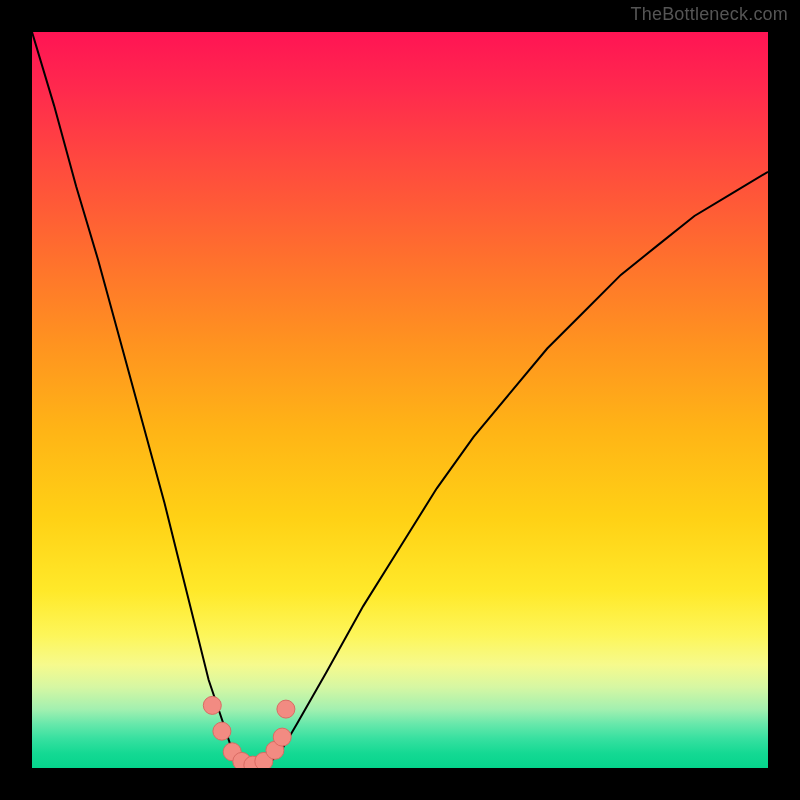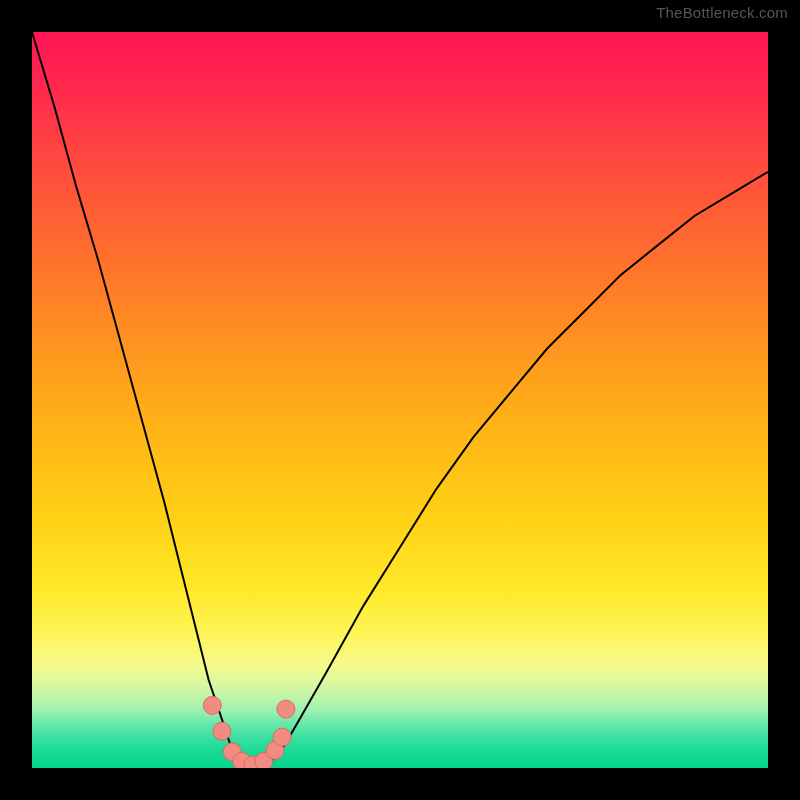--- a/index.html
+++ b/index.html
@@ -49,21 +49,21 @@
   }
   .curve {
     position: absolute;
     inset: 0;
   }
   .watermark {
     position: absolute;
     top: 4px;
     right: 12px;
     color: #555;
-    font-size: 15px;
+    font-size: 18px;
     font-weight: 400;
     letter-spacing: 0.2px;
   }
 </style>
 </head>
 <body>
 
 <div class="frame">
   <div class="plot">
     <div class="gradient"></div>

